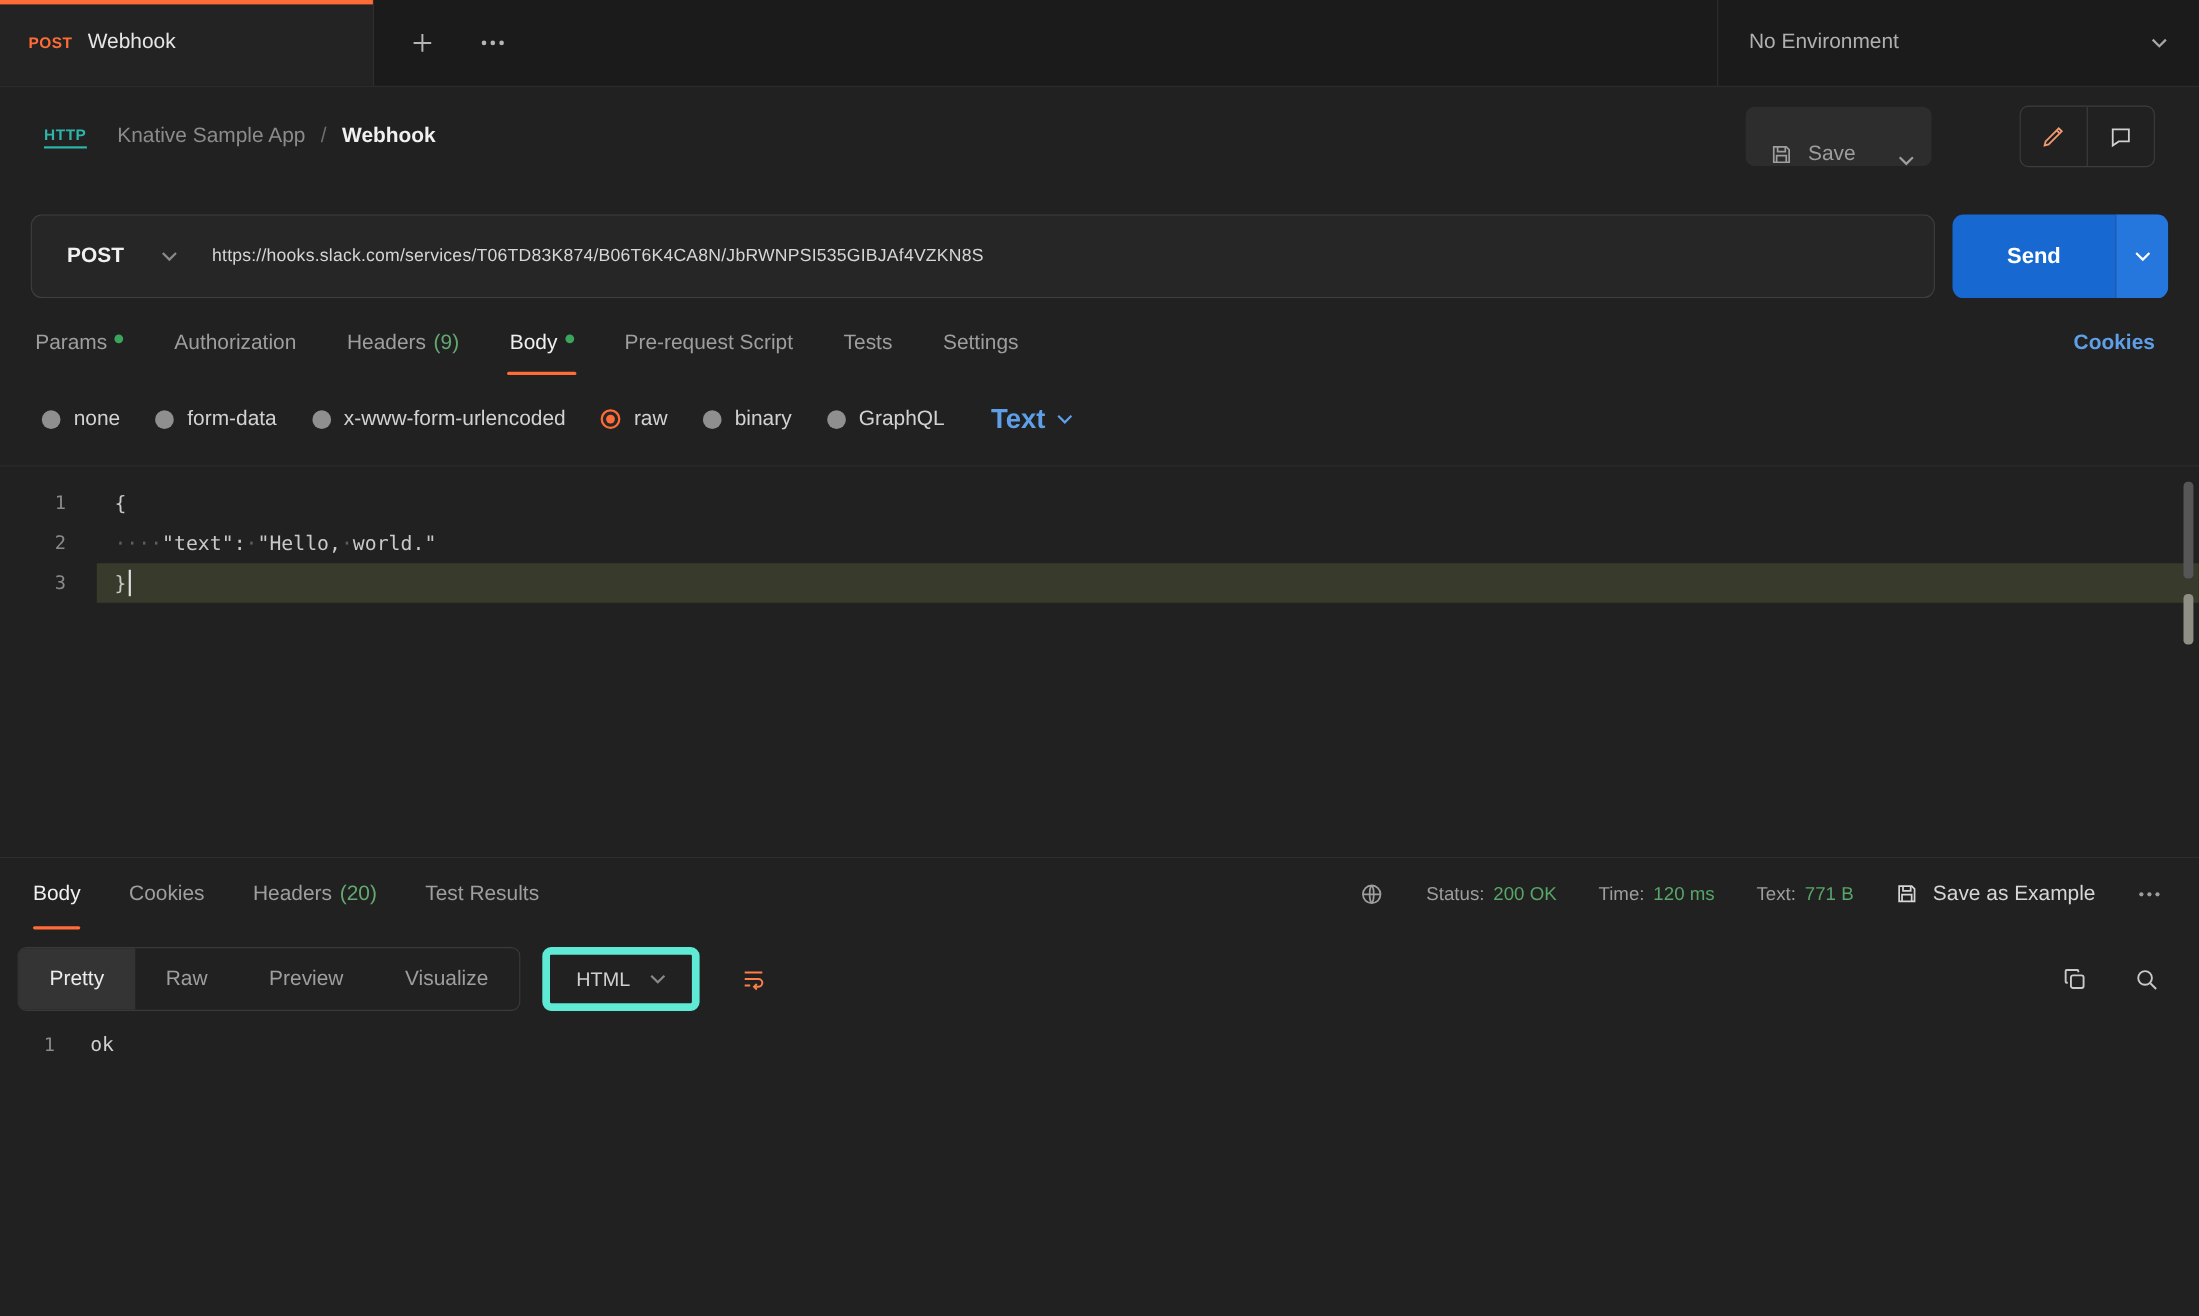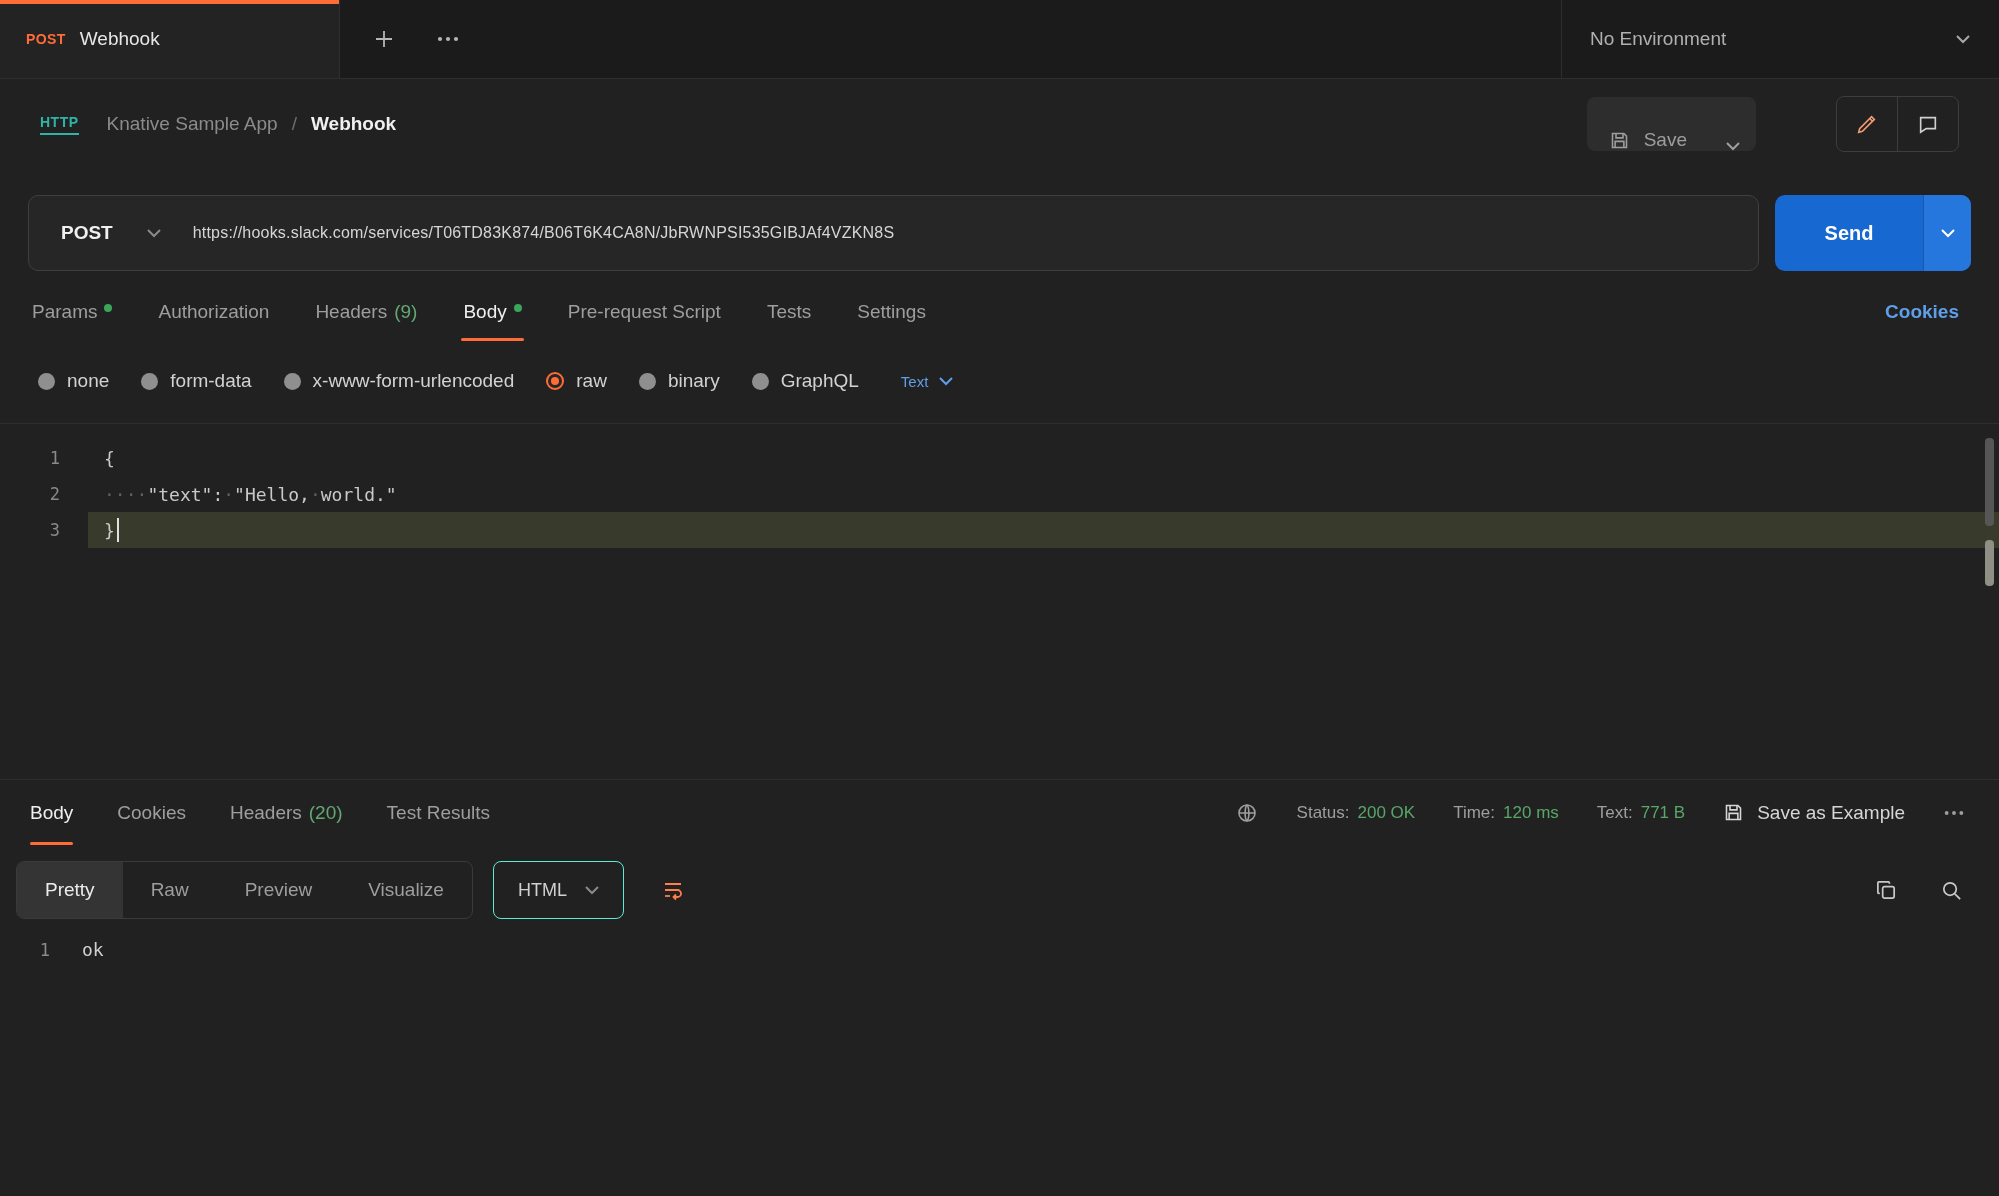--- a/index.html
+++ b/index.html
@@ -59,21 +59,21 @@
   .dot { width:8px; height:8px; border-radius:50%; background:#3ba55c; margin-top:3px; flex:none; }
   .count { color:#63a871; }
   .cookies { margin-left:auto; margin-right:40px; color:#5f9fe8; font-weight:600; font-size:19px; padding-bottom:18px; cursor:pointer; }
 
   
   .radio-row { display:flex; align-items:center; gap:32px; margin:28px 0 0 38px; height:24px; }
   .radio-item { display:flex; align-items:center; gap:12px; font-size:19px; color:#d2d2d2; cursor:pointer; }
   .radio { width:17px; height:17px; border-radius:50%; background:#8f8f8f; flex:none; }
   .radio.sel { width:18px; height:18px; background:#262626; border:2px solid #ff6c37; display:flex; align-items:center; justify-content:center; }
   .radio.sel::after { content:""; width:8px; height:8px; border-radius:50%; background:#ff6c37; }
-  .lang { display:flex; align-items:center; gap:11px; color:#5f9fe8; font-size:15px; font-weight:400; margin-left:10px; cursor:pointer; }
+  .lang { display:flex; align-items:center; gap:11px; color:#5f9fe8; font-size:25px; font-weight:700; margin-left:10px; cursor:pointer; }
 
   
   .editor { margin-top:30px; border-top:1px solid #2e2e2e; height:356px; position:relative; padding-top:16px; }
   .eline { display:flex; height:36px; align-items:stretch; font-family:"DejaVu Sans Mono", monospace; }
   .egut { width:88px; text-align:right; padding-right:28px; color:#8a8a8a; font-size:17px; flex:none; display:flex; align-items:center; justify-content:flex-end; }
   .etext { flex:1; font-size:18px; color:#c9c9c9; white-space:pre; padding-left:16px; display:flex; align-items:center; }
   .eline.hl .etext { background:#383a2b; }
   .ws { color:#5f5f5f; }
   .cursor { display:inline-block; width:2px; height:24px; background:#e0e0e0; margin-left:2px; }
   .scroll-mark-a { position:absolute; right:5px; top:14px; width:9px; height:88px; background:#565656; border-radius:4px; cursor:pointer; }
@@ -91,21 +91,21 @@
   .meta-value { color:#58a668; }
   .net-icon { color:#9e9e9e; }
   .save-ex { display:flex; align-items:center; gap:13px; color:#d6d6d6; font-size:19px; cursor:pointer; }
   .resp-more { color:#9e9e9e; cursor:pointer; }
 
   
   .resp-toolbar { display:flex; align-items:center; margin:16px 36px 0 16px; gap:20px; }
   .viewgroup { display:flex; border:1px solid #3a3a3a; border-radius:8px; overflow:hidden; height:58px; }
   .vseg { padding:16px 28px; display:flex; align-items:center; font-size:19px; color:#9e9e9e; cursor:pointer; }
   .vseg.active { background:#343434; color:#ececec; }
-  .fmt { height:58px; border:1px solid #5eead4; border-radius:8px; display:flex; align-items:center; gap:18px; padding:0 24px; color:#d0d0d0; font-size:18px; cursor:pointer; }
+  .fmt { height:58px; border:7px solid #5eead4; border-radius:8px; display:flex; align-items:center; gap:18px; padding:0 24px; color:#d0d0d0; font-size:18px; cursor:pointer; }
   .fmt-caret { color:#8a8a8a; }
   .wrapbtn { width:58px; height:58px; display:flex; align-items:center; justify-content:center; color:#ff7e4a; cursor:pointer; }
   .toolbar-right { margin-left:auto; display:flex; gap:42px; color:#c9c9c9; align-items:center; }
 
   
   .resp-body { display:flex; margin-top:20px; font-family:"DejaVu Sans Mono", monospace; align-items:center; }
   .rgut { width:82px; text-align:right; padding-right:32px; color:#8a8a8a; font-size:17px; flex:none; }
   .rtext { font-size:18px; color:#d0d0d0; }
 </style>
 </head>

